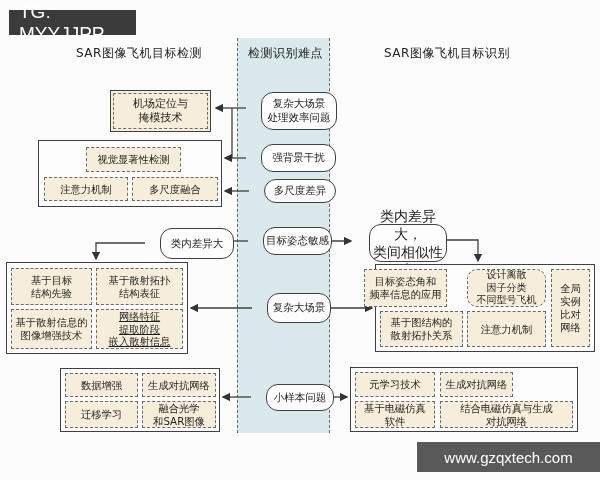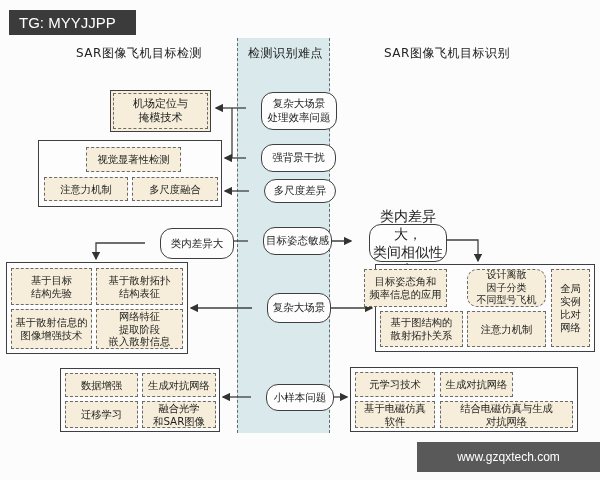--- a/index.html
+++ b/index.html
@@ -5,23 +5,23 @@
   html,body{margin:0;padding:0;background:#e8e8e8;}
   .screen{
     position:relative;width:600px;height:480px;background:#fcfcfc;
     font-family:"DejaVu Sans",sans-serif;color:#1e1e1e;overflow:hidden;
   }
   .bar{
     position:absolute;color:#fff;display:flex;align-items:center;
     font-family:"Liberation Sans",sans-serif;
   }
   .bar.top{left:9px;top:10px;width:127px;height:25px;background:#3b3b3b;
-    font-size:15px;padding-left:10px;box-sizing:border-box;}
+    font-size:19px;padding-left:10px;box-sizing:border-box;}
   .bar.bottom{left:417px;top:442px;width:183px;height:30px;background:#595959;
-    font-size:12px;justify-content:center;}
+    font-size:15px;justify-content:center;}
   .band{
     position:absolute;left:237px;top:38px;width:93px;height:395px;
     background:#d9e9ec;border-left:1.5px dashed #5f6d72;border-right:1.5px dashed #5f6d72;
     box-sizing:border-box;
   }
   .hdr{position:absolute;font-size:12px;letter-spacing:.5px;white-space:nowrap;color:#222;}
   .wires{position:absolute;left:0;top:0;width:600px;height:480px;pointer-events:none;}
   .round{
     position:absolute;display:flex;align-items:center;justify-content:center;
     text-align:center;background:#fdfdfd;border:1.3px solid #3f3f3f;border-radius:12px;
@@ -100,21 +100,21 @@
 
   <div class="round" style="left:145px;top:228px;width:74px;height:31px;">类内差异大</div>
 
   <div class="cont" style="left:6px;top:262px;width:182px;height:92px;"></div>
   <div class="dash" style="left:11px;top:268px;width:81px;height:37px;">基于目标
 结构先验</div>
   <div class="dash" style="left:96px;top:268px;width:87px;height:37px;">基于散射拓扑
 结构表征</div>
   <div class="dash" style="left:11px;top:309px;width:81px;height:40px;">基于散射信息的
 图像增强技术</div>
-  <div class="dash" style="left:96px;top:309px;width:87px;height:40px;">网络特征
+  <div class="dash" style="left:96px;top:309px;width:87px;height:40px;text-decoration:underline;">网络特征
 提取阶段
 嵌入散射信息</div>
 
   <div class="cont" style="left:60px;top:368px;width:160px;height:64px;"></div>
   <div class="dash" style="left:65px;top:373px;width:73px;height:24px;">数据增强</div>
   <div class="dash" style="left:142px;top:373px;width:74px;height:24px;">生成对抗网络</div>
   <div class="dash" style="left:65px;top:401px;width:73px;height:27px;">迁移学习</div>
   <div class="dash" style="left:142px;top:401px;width:74px;height:27px;">融合光学
 和SAR图像</div>
 

